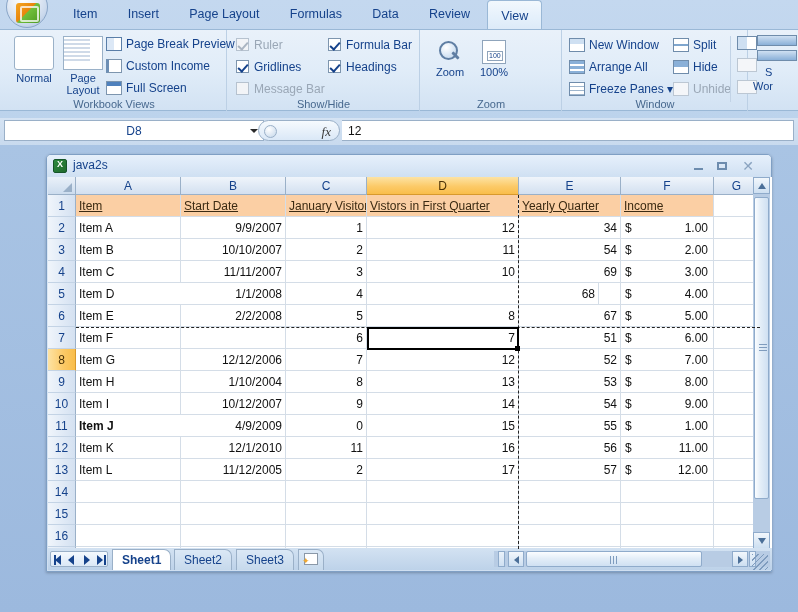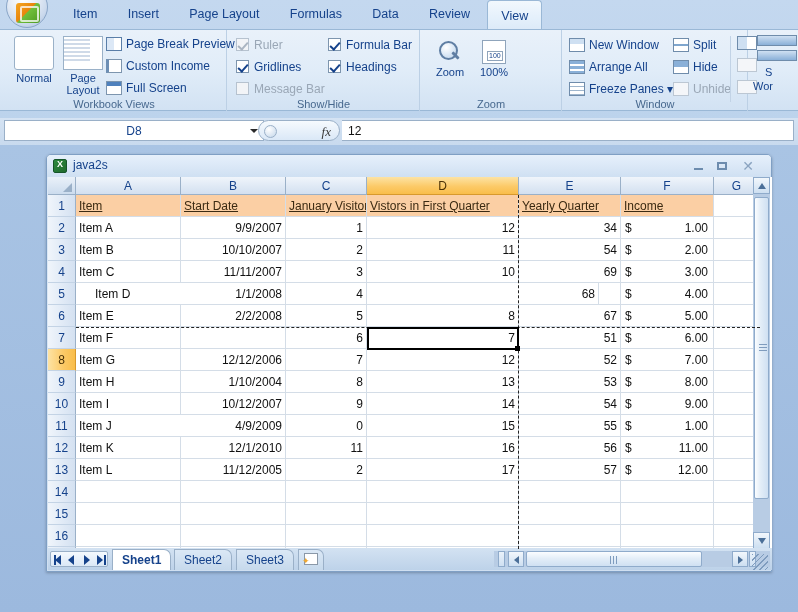--- a/index.html
+++ b/index.html
@@ -698,21 +698,21 @@
             </div>
             <div class="cell " style="left: 28px; width: 105px; top: 84px;">Item C</div>
             <div class="cell num" style="left: 133px; width: 105px; top: 84px;">11/11/2007</div>
             <div class="cell num" style="left: 238px; width: 81px; top: 84px;">3</div>
             <div class="cell num" style="left: 319px; width: 152px; top: 84px;">10</div>
             <div class="cell num" style="left: 471px; width: 102px; top: 84px;">69</div>
             <div class="cell money" style="left: 573px; width: 93px; top: 84px;">
               <span class="d">$</span>
               <span class="v">3.00</span>
             </div>
-            <div class="cell " style="left: 44px; width: 119px; top: 106px;">Item D</div>
+            <div class="cell " style="left: 28px; width: 119px; top: 106px;">Item D</div>
             <div class="cell num" style="left: 133px; width: 105px; top: 106px;">1/1/2008</div>
             <div class="cell num" style="left: 238px; width: 81px; top: 106px;">4</div>
             <div class="cell num" style="left: 319px; width: 152px; top: 106px;">9</div>
             <div class="cell num" style="left: 449px; width: 102px; top: 106px;">68</div>
             <div class="cell money" style="left: 573px; width: 93px; top: 106px;">
               <span class="d">$</span>
               <span class="v">4.00</span>
             </div>
             <div class="cell " style="left: 28px; width: 105px; top: 128px;">Item E</div>
             <div class="cell num" style="left: 133px; width: 105px; top: 128px;">2/2/2008</div>
@@ -752,21 +752,21 @@
             </div>
             <div class="cell " style="left: 28px; width: 105px; top: 216px;">Item I</div>
             <div class="cell num" style="left: 133px; width: 105px; top: 216px;">10/12/2007</div>
             <div class="cell num" style="left: 238px; width: 81px; top: 216px;">9</div>
             <div class="cell num" style="left: 319px; width: 152px; top: 216px;">14</div>
             <div class="cell num" style="left: 471px; width: 102px; top: 216px;">54</div>
             <div class="cell money" style="left: 573px; width: 93px; top: 216px;">
               <span class="d">$</span>
               <span class="v">9.00</span>
             </div>
-            <div class="cell " style="left: 28px; width: 123px; top: 238px;">Item J</div>
+            <div class="cell " style="left: 28px; width: 123px; top: 238px; font-weight: bold;">Item J</div>
             <div class="cell num" style="left: 133px; width: 105px; top: 238px;">4/9/2009</div>
             <div class="cell num" style="left: 238px; width: 81px; top: 238px;">0</div>
             <div class="cell num" style="left: 319px; width: 152px; top: 238px;">15</div>
             <div class="cell num" style="left: 471px; width: 102px; top: 238px;">55</div>
             <div class="cell money" style="left: 573px; width: 93px; top: 238px;">
               <span class="d">$</span>
               <span class="v">1.00</span>
             </div>
             <div class="cell " style="left: 28px; width: 105px; top: 260px;">Item K</div>
             <div class="cell num" style="left: 133px; width: 105px; top: 260px;">12/1/2010</div>

